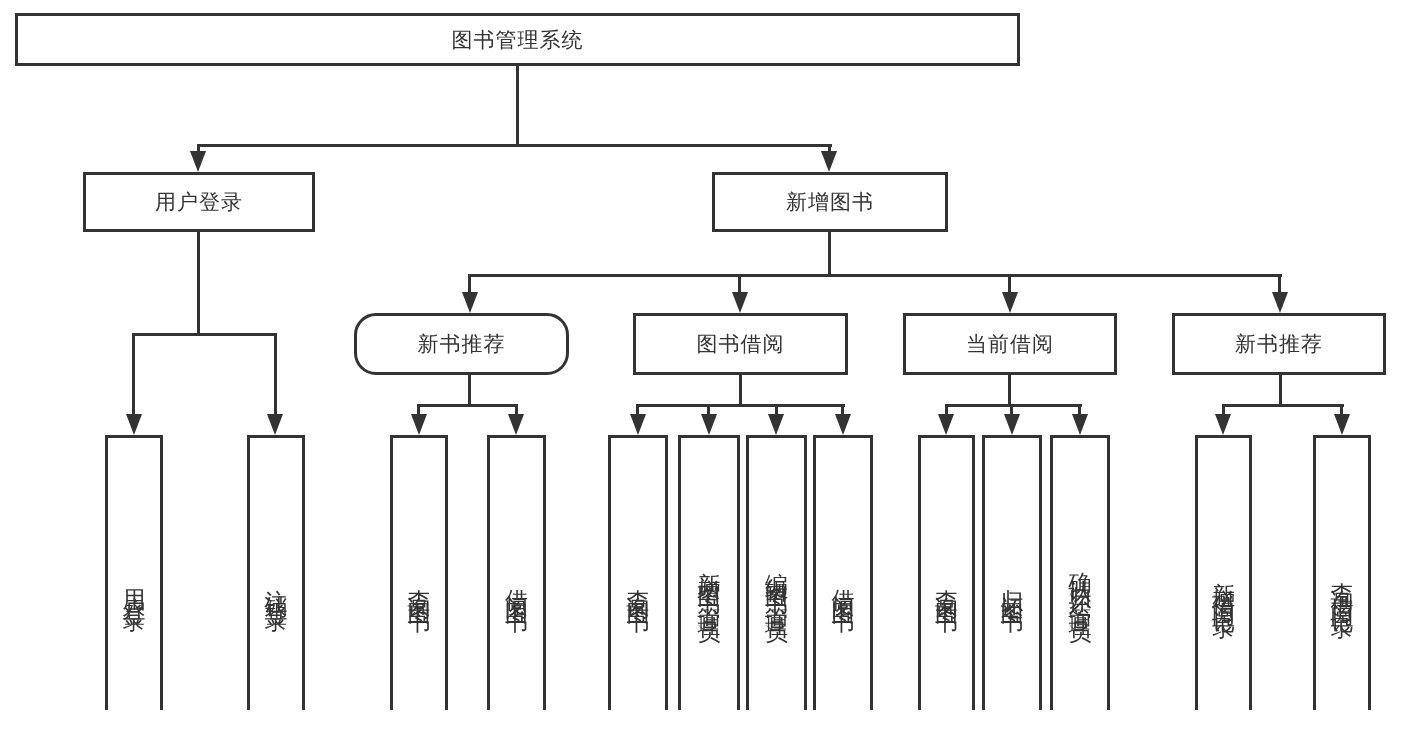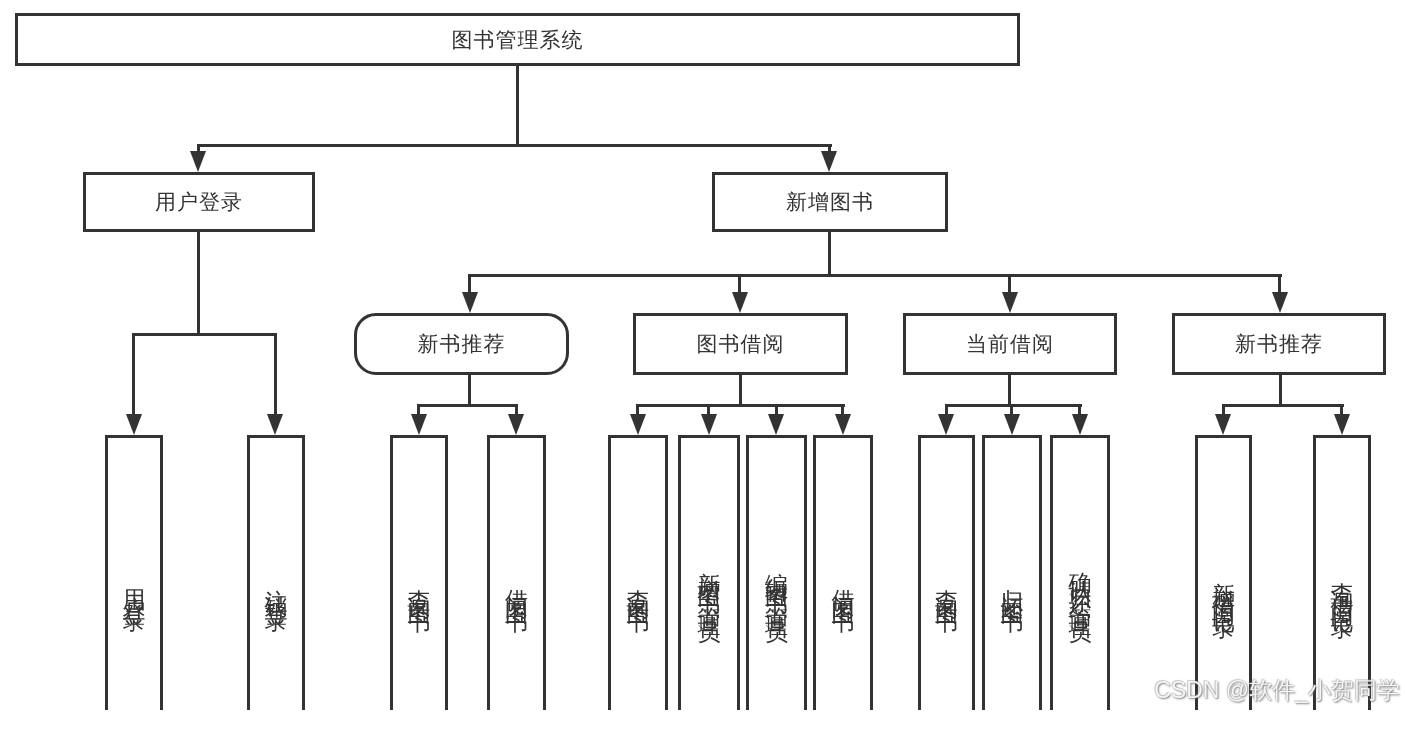--- a/index.html
+++ b/index.html
@@ -190,15 +190,14 @@
     <span>确认归还（管理员）</span>
   </div>
 
   <div class="leaf" style="left:1195px; width:57px;">
     <span>新增借阅记录</span>
   </div>
   <div class="leaf" style="left:1313px; width:58px;">
     <span>查询借阅记录</span>
   </div>
 
-  <div class="watermark">CSDN @软件_小贺同学</div>
 
 </div>
 
 </body></html>

